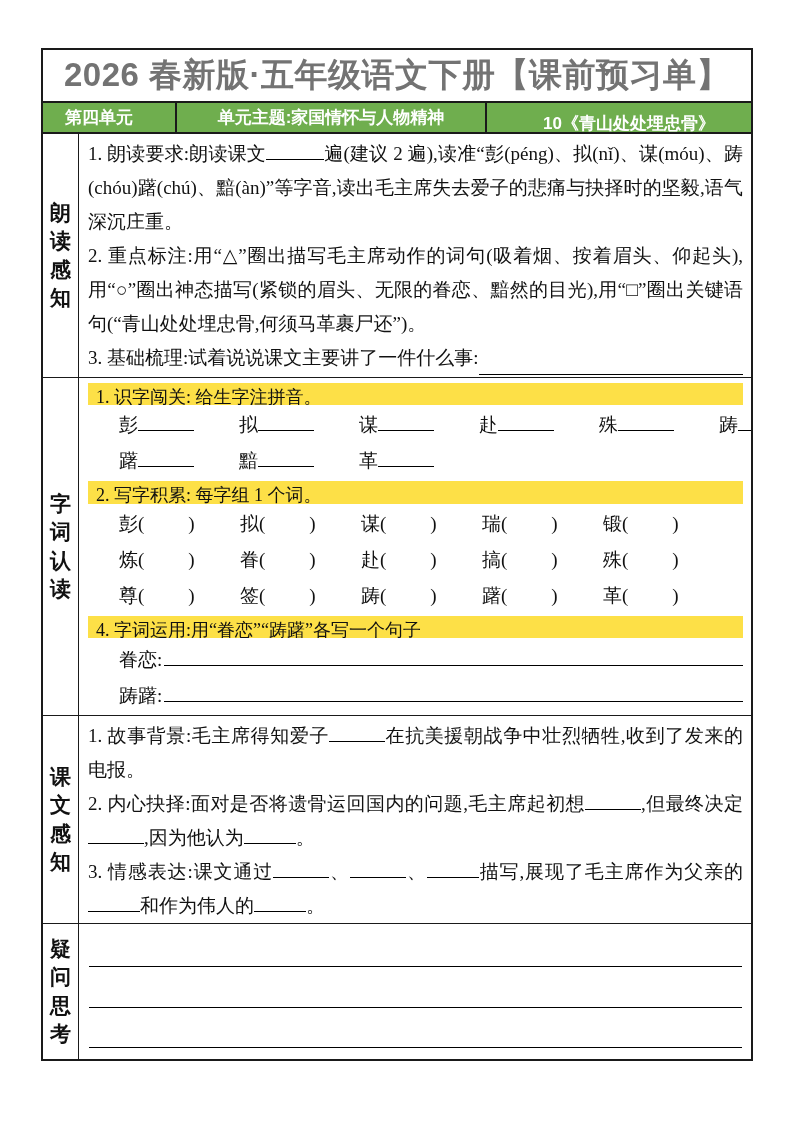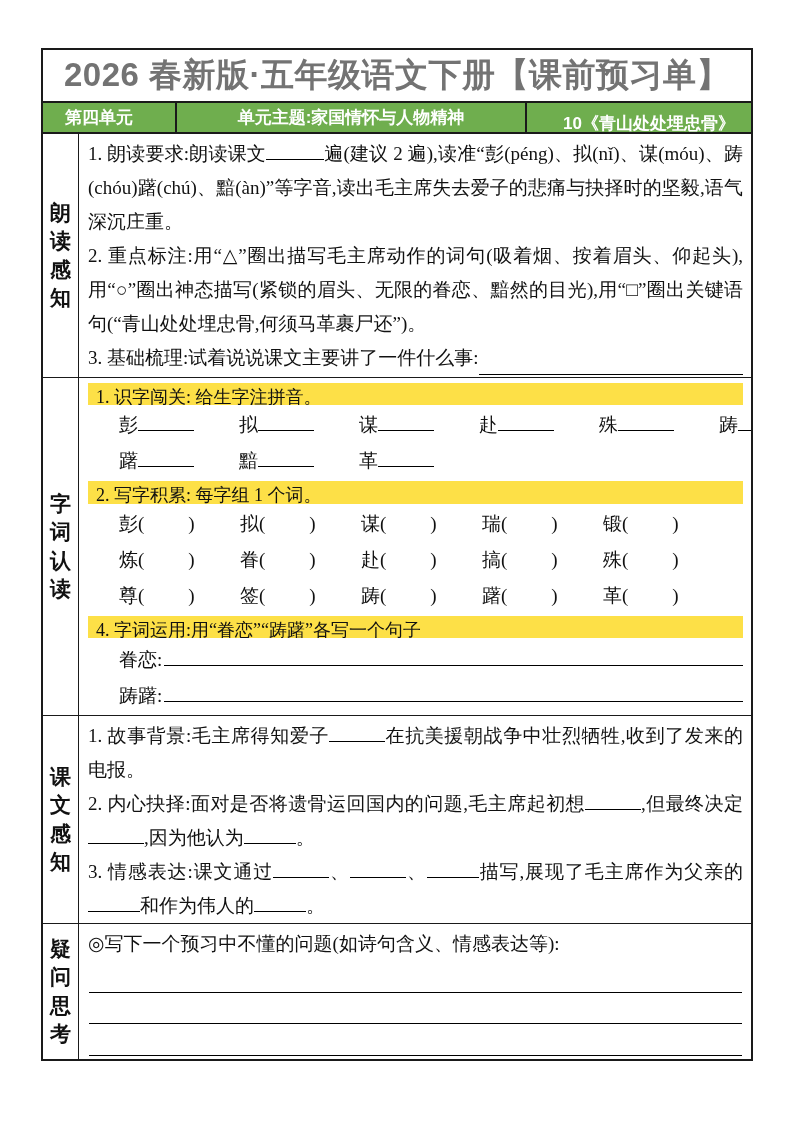--- a/index.html
+++ b/index.html
@@ -21,21 +21,21 @@
 
   
   .banner{
     display:flex; height:33px; background:#6fae4e; color:#fff;
     font-family:"Liberation Sans","DejaVu Sans",sans-serif;
     font-weight:bold; font-size:17px;
     border-top:2px solid #1a1a1a; border-bottom:2px solid #1a1a1a;gap:20px;
   }
   .banner-cell{ display:flex; align-items:center; justify-content:center; }
   .banner-cell.c1{ width:112px; }
-  .banner-cell.c2{ width:352px; border-left:2px solid #1a1a1a; border-right:2px solid #1a1a1a; }
+  .banner-cell.c2{ width:312px; border-left:2px solid #1a1a1a; border-right:2px solid #1a1a1a; }
   .banner-cell.c3{ flex:1;margin-top:12px; }
 
   
   .row{ display:flex; border-top:1.5px solid #1a1a1a; }
   .row:first-of-type{ border-top:none; }
   .row-label{
     width:36px; border-right:1.5px solid #1a1a1a; flex-shrink:0;
     display:flex; flex-direction:column; align-items:center; justify-content:center;
     font-family:"Liberation Sans","DejaVu Sans",sans-serif;
     font-weight:bold; font-size:21px; line-height:1.35;
@@ -252,20 +252,19 @@
         </div>
       </div>
       <div class="row" style="height: 136px;">
         <div class="row-label">
           <span>疑</span>
           <span>问</span>
           <span>思</span>
           <span>考</span>
         </div>
         <div class="row-content">
-          <div class="para"><span>◎写下一个预习中不懂的问题(如诗句含义、情感表达等):</span></div>
           <div class="blank-line"></div>
           <div class="blank-line"></div>
           <div class="blank-line"></div>
         </div>
       </div>
     </div>
 </div>
 
 </body></html>

